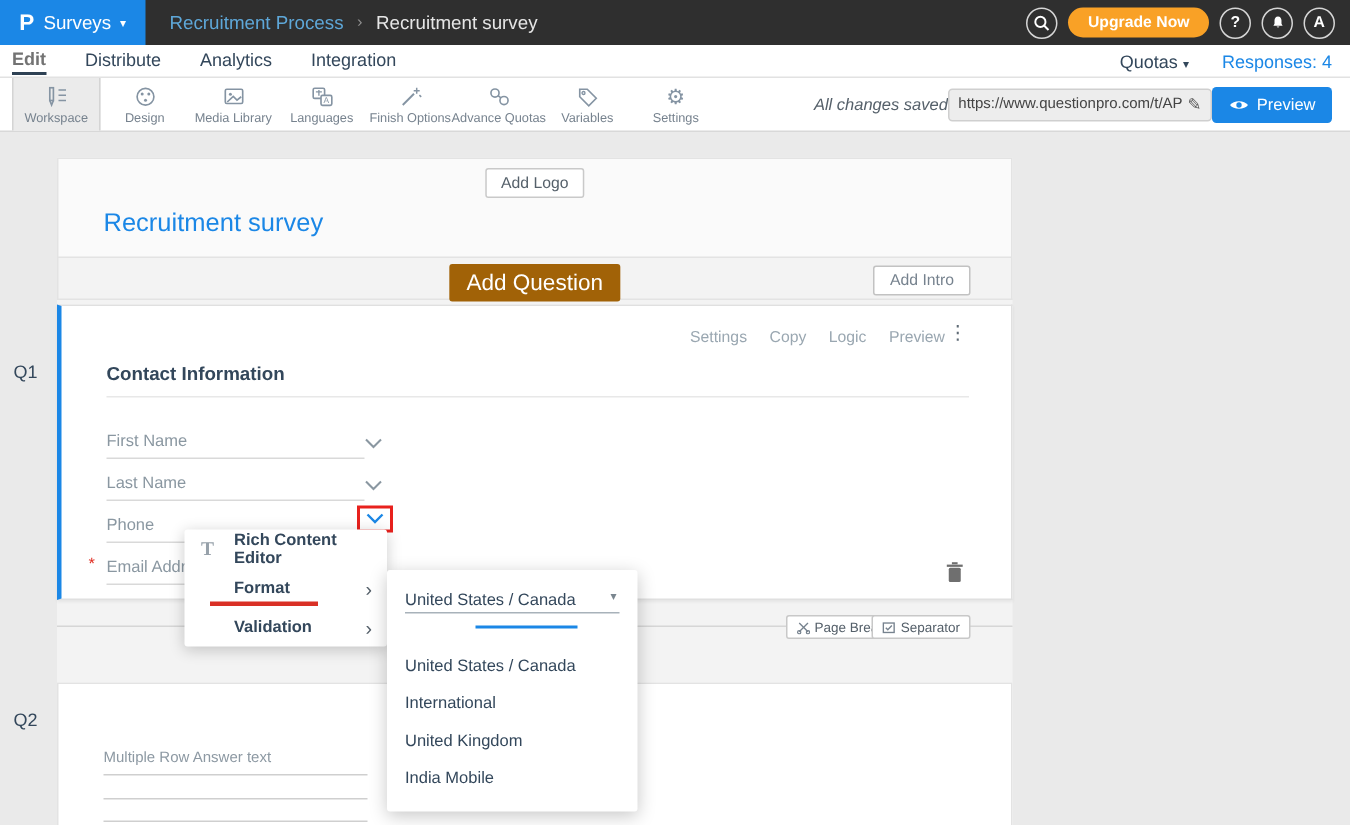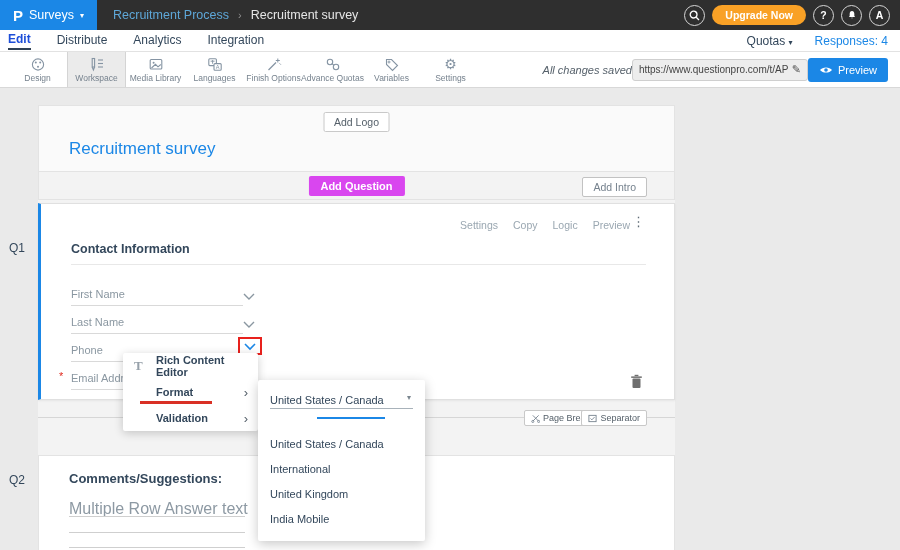--- a/index.html
+++ b/index.html
@@ -17,21 +17,21 @@
   .crumbs .parent { color:#5ea7d8; cursor:pointer; }
   .crumbs .sep { color:#8f8f8f; font-size:11px; }
   .crumbs .current { color:#e6e6e6; }
   .top-right { margin-left:auto; display:flex; align-items:flex-start; gap:7px; padding-right:10px; }
   .circle-btn { width:21px; height:21px; border:1px solid #d6d6d6; border-radius:50%; color:#fff; font-size:10.5px; font-weight:bold; display:flex; align-items:center; justify-content:center; cursor:pointer; }
   .upgrade { background:#f9a126; color:#fff; border:none; border-radius:11px; height:20px; padding:0 13px; font-size:10.5px; font-weight:bold; cursor:pointer; font-family:inherit; }
 
   
   .subnav { position:absolute; top:30px; left:0; width:900px; height:22px; background:#fff; border-bottom:1px solid #e2e2e2; display:flex; align-items:center; padding:0 12px 0 8px; }
   .subnav .tab { font-size:12px; color:#33475b; margin-right:26px; cursor:pointer; padding-bottom:2px; }
-  .subnav .tab.active { font-weight:bold; color:#1d4ed8; border-bottom:2px solid #2e4154; }
+  .subnav .tab.active { font-weight:bold; color:#737373; border-bottom:2px solid #2e4154; }
   .subnav-right { margin-left:auto; display:flex; align-items:center; gap:22px; }
   .tools { font-size:12px; color:#33475b; cursor:pointer; }
   .tools .caret { font-size:8px; }
   .responses { font-size:12px; color:#1b87e6; cursor:pointer; }
 
   
   .toolbar { position:absolute; top:52px; left:0; width:900px; height:36px; background:#fff; border-bottom:1px solid #d8d8d8; display:flex; align-items:stretch; padding-left:8px; }
   .tb-item { width:59px; display:flex; flex-direction:column; align-items:center; justify-content:center; gap:1px; cursor:pointer; }
   .tb-item.active { background:#ebebeb; border-left:1px solid #d4d4d4; border-right:1px solid #d4d4d4; }
   .tb-item .lbl { font-size:8.5px; color:#76828e; white-space:nowrap; }
@@ -47,21 +47,21 @@
   
   .main { position:absolute; top:88px; left:0; width:900px; height:462px; background:#eaeaea; overflow:hidden; }
   .column-bg { position:absolute; left:38px; top:84px; width:637px; height:378px; background:#f3f3f3; }
   .qlabel { position:absolute; left:9px; font-size:12px; color:#33475b; }
 
   .header-card { position:absolute; left:38px; top:17px; width:637px; height:67px; background:#fafafa; border:1px solid #e3e3e3; }
   .add-logo { position:absolute; left:50%; transform:translateX(-50%); top:6px; background:#fff; border:1px solid #c9c9c9; border-radius:2px; font-size:10.5px; color:#55606a; padding:3px 10px; cursor:pointer; font-family:inherit; }
   .survey-title { position:absolute; left:30px; top:33px; font-size:17px; color:#1b87e6; }
 
   .addq-row { position:absolute; left:38px; top:84px; width:637px; height:28px; background:#f3f3f3; border:1px solid #e3e3e3; border-top:none; }
-  .add-question { position:absolute; left:50%; transform:translateX(-50%); top:4px; background:#d946ef; border:none; border-radius:2px; color:#fff; font-size:11px; font-weight:bold; padding:4px 12px; cursor:pointer; font-family:inherit; }
+  .add-question { position:absolute; left:50%; transform:translateX(-50%); top:4px; background:#a16207; border:none; border-radius:2px; color:#fff; font-size:15px; font-weight:normal; padding:4px 12px; cursor:pointer; font-family:inherit; }
   .add-intro { position:absolute; right:27px; top:5px; background:#fff; border:1px solid #c2c2c2; border-radius:2px; color:#76828e; font-size:10.5px; padding:3px 10px; cursor:pointer; font-family:inherit; }
 
   .q1-card { position:absolute; left:38px; top:115px; width:637px; height:197px; background:#fff; border:1px solid #e0e0e0; border-left:3px solid #1b87e6; box-shadow:0 1px 2px rgba(0,0,0,.06); }
   .q-actions { position:absolute; top:15px; right:44px; display:flex; gap:15px; }
   .q-actions span { font-size:10.5px; color:#9aa7b1; cursor:pointer; }
   .dots { position:absolute; top:11px; right:29px; font-size:13px; color:#5f6b76; cursor:pointer; line-height:13px; }
   .q-title { position:absolute; left:30px; top:38px; font-size:12.5px; font-weight:bold; color:#33475b; }
   .q-divider { position:absolute; left:30px; right:28px; top:60px; border-bottom:1px solid #e8e8e8; }
   .field { position:absolute; left:30px; width:172px; height:22px; border-bottom:1px solid #d9d9d9; }
   .field .flabel { font-size:11px; color:#8a97a1; }
@@ -71,21 +71,21 @@
   .q1-trash { position:absolute; right:31px; top:170px; cursor:pointer; }
 
   .pb-row { position:absolute; left:38px; top:321px; width:637px; height:16px; }
   .pb-line { position:absolute; left:0; right:0; top:8px; border-top:1px solid #d6d6d6; }
   .pb-btn { position:absolute; top:1px; background:#fff; border:1px solid #c8c8c8; border-radius:2px; font-size:9px; color:#55606a; padding:2px 6px; display:flex; align-items:center; gap:3px; cursor:pointer; font-family:inherit; }
   .pb-btn.pagebreak { right:78px; }
   .pb-btn.separator { right:28px; }
 
   .q2-card { position:absolute; left:38px; top:367px; width:637px; height:200px; background:#fff; border:1px solid #e3e3e3; }
   .q2-title { position:absolute; left:30px; top:15px; font-size:13px; font-weight:bold; color:#33475b; }
-  .q2-ph { position:absolute; left:30px; top:44px; font-size:16px; color:#8d99a3; }
+  .q2-ph { position:absolute; left:30px; top:44px; font-size:10px; color:#8d99a3; }
   .ans-line { position:absolute; left:30px; width:176px; border-bottom:1px solid #cfcfcf; }
 
   
   .ctx-menu { position:absolute; left:123px; top:353px; width:135px; background:#fff; border-radius:2px; box-shadow:0 2px 10px rgba(0,0,0,.2); z-index:10; padding:0; }
   .ctx-item { position:relative; height:26px; display:flex; align-items:center; padding-left:33px; cursor:pointer; }
   .ctx-item .mlabel { font-size:11px; font-weight:bold; color:#33475b; }
   .ctx-item .mi-icon { position:absolute; left:11px; top:50%; transform:translateY(-50%); color:#97a1aa; }
   .ticon { font-family:"Liberation Serif", serif; font-size:13px; font-weight:bold; }
   .ctx-item .marrow { position:absolute; right:10px; font-size:13px; color:#55606a; line-height:1; }
   .fmt-underline { position:absolute; left:17px; top:48px; width:72px; height:3px; background:#d93025; z-index:11; }
@@ -139,38 +139,38 @@
     <span class="tab">Distribute</span>
     <span class="tab">Analytics</span>
     <span class="tab">Integration</span>
     <div class="subnav-right">
       <span class="tools"><span>Quotas</span> <span class="caret">▾</span></span>
       <span class="responses">Responses: 4</span>
     </div>
   </nav>
 
   <div class="toolbar">
-    <div class="tb-item">
-      <svg width="16" height="15" viewBox="0 0 16 15">
-          <circle cx="8" cy="7.5" r="5.6" fill="none" stroke="#8594a3" stroke-width="1.1"></circle>
-          <circle cx="5.8" cy="5.6" r="1" fill="#8594a3"></circle>
-          <circle cx="10.2" cy="5.6" r="1" fill="#8594a3"></circle>
-          <circle cx="8" cy="9.8" r="1" fill="#8594a3"></circle>
-        </svg>
-      <span class="lbl">Design</span>
-    </div>
     <div class="tb-item active">
       <svg width="16" height="15" viewBox="0 0 16 15">
           <rect x="3.2" y="1.5" width="2.4" height="8.5" fill="none" stroke="#8594a3" stroke-width="1.1"></rect>
           <path d="M3.2 10L4.4 13L5.6 10" fill="none" stroke="#8594a3" stroke-width="1.1"></path>
           <line x1="9" y1="3" x2="14" y2="3" stroke="#8594a3" stroke-width="1.1"></line>
           <line x1="9" y1="6.5" x2="14" y2="6.5" stroke="#8594a3" stroke-width="1.1"></line>
           <line x1="9" y1="10" x2="14" y2="10" stroke="#8594a3" stroke-width="1.1"></line>
         </svg>
       <span class="lbl">Workspace</span>
+    </div>
+    <div class="tb-item">
+      <svg width="16" height="15" viewBox="0 0 16 15">
+          <circle cx="8" cy="7.5" r="5.6" fill="none" stroke="#8594a3" stroke-width="1.1"></circle>
+          <circle cx="5.8" cy="5.6" r="1" fill="#8594a3"></circle>
+          <circle cx="10.2" cy="5.6" r="1" fill="#8594a3"></circle>
+          <circle cx="8" cy="9.8" r="1" fill="#8594a3"></circle>
+        </svg>
+      <span class="lbl">Design</span>
     </div>
     <div class="tb-item">
       <svg width="16" height="15" viewBox="0 0 16 15">
           <rect x="2.2" y="2.5" width="11.6" height="9.5" rx="1" fill="none" stroke="#8594a3" stroke-width="1.1"></rect>
           <circle cx="5.6" cy="5.8" r="1" fill="#8594a3"></circle>
           <path d="M3.5 11L7.5 7.3L10 9.8L12.8 7.5" fill="none" stroke="#8594a3" stroke-width="1.1"></path>
         </svg>
       <span class="lbl">Media Library</span>
     </div>
     <div class="tb-item">
@@ -311,21 +311,20 @@
       <button class="pb-btn separator">
         <svg width="9" height="9" viewBox="0 0 10 10">
             <rect x="1" y="1.5" width="8" height="7" fill="none" stroke="#76828e" stroke-width="1"></rect>
             <polyline points="2.8,5 4.3,6.5 7.3,3.4" fill="none" stroke="#76828e" stroke-width="1"></polyline>
           </svg>
         <span>Separator</span>
       </button>
     </div>
 
     <section class="q2-card">
-      <span class="q2-title">Comments/Suggestions:</span>
       <span class="q2-ph">Multiple Row Answer text</span>
       <div class="ans-line" style="top:60px;"></div>
       <div class="ans-line" style="top:76px;"></div>
       <div class="ans-line" style="top:91px;"></div>
     </section>
   </div>
 
   <div class="ctx-menu">
     <div class="ctx-item">
       <span class="mi-icon ticon">T</span>

